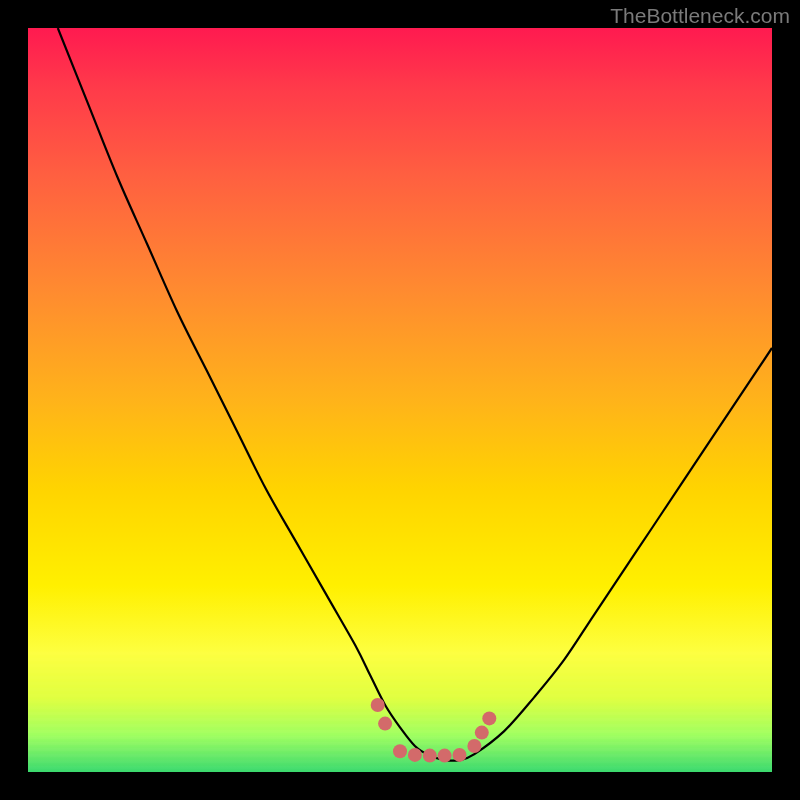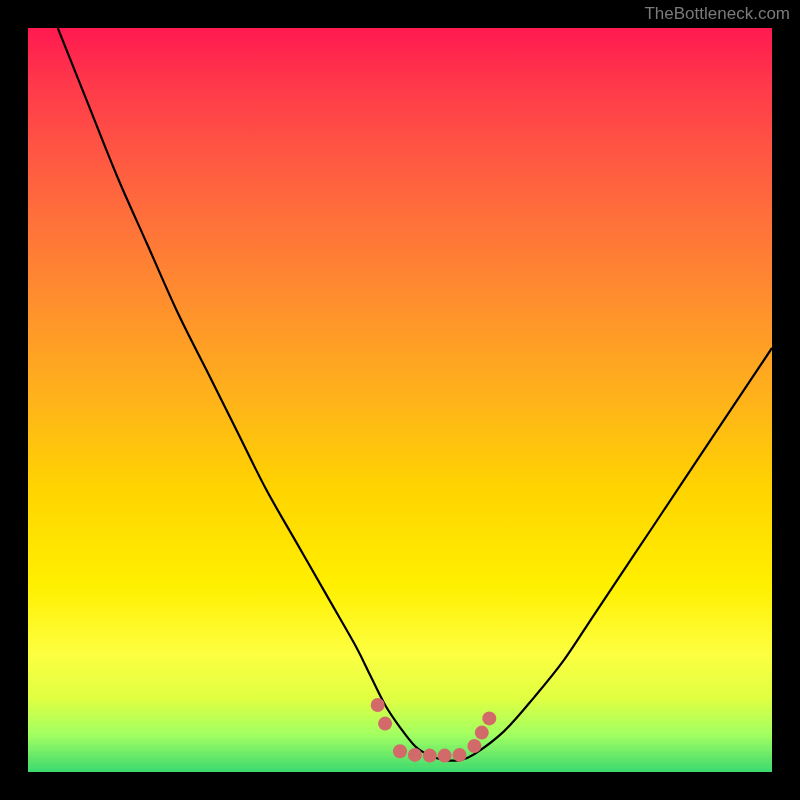--- a/index.html
+++ b/index.html
@@ -58,21 +58,21 @@
       rgba(0,0,0,0) 6px
     );
     mix-blend-mode: overlay;
     opacity: 0.6;
   }
   .watermark {
     position: absolute;
     top: 4px;
     right: 10px;
     color: #7a7a7a;
-    font-size: 17px;
+    font-size: 21px;
     font-weight: 500;
     letter-spacing: 0px;
     user-select: none;
   }
   svg.curve {
     position: absolute;
     top: 0; left: 0;
     width: 100%;
     height: 100%;
   }

